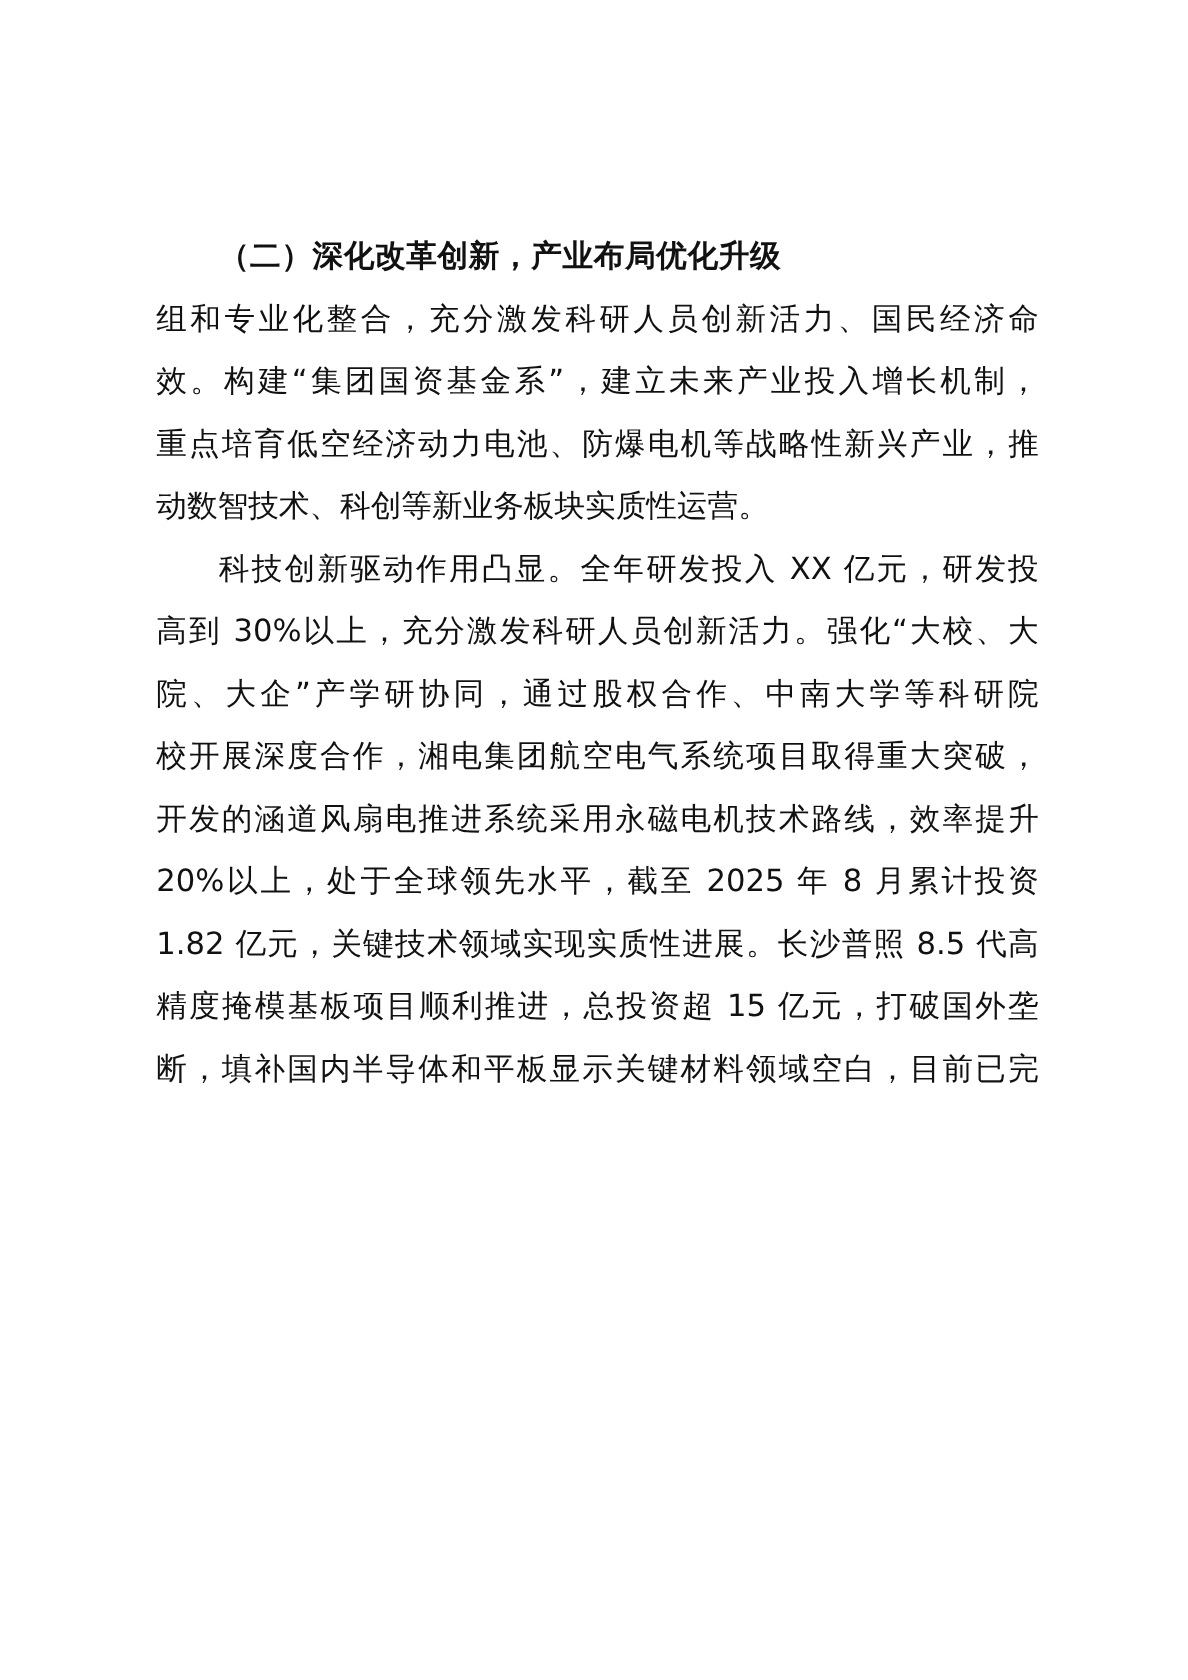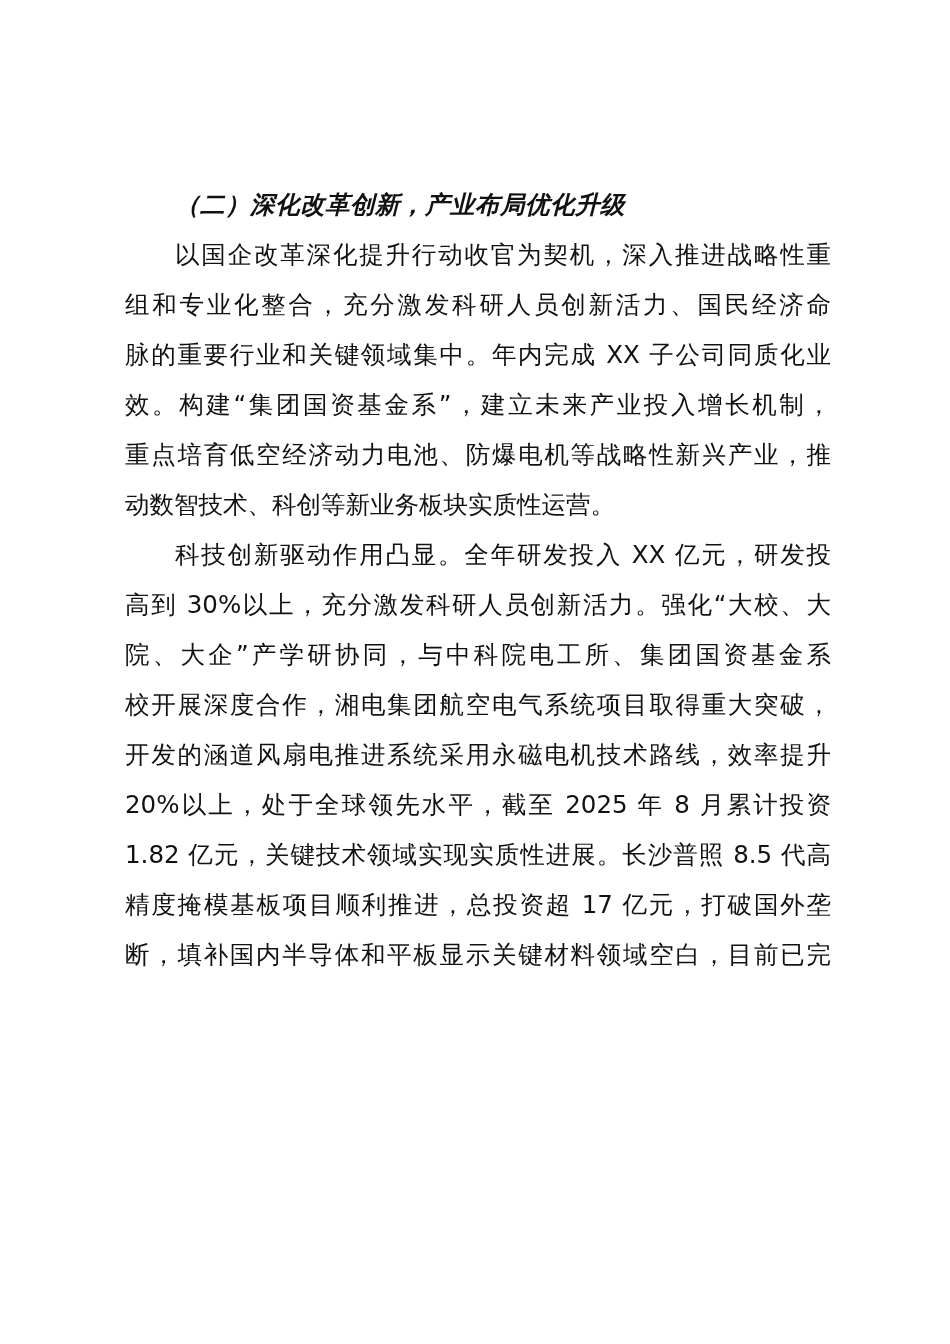--- a/index.html
+++ b/index.html
@@ -35,42 +35,39 @@
       text-align-last: left;
     }
     .line.indent {
       padding-left: 50px;
     }
     .heading {
       font-weight: bold;
       padding-left: 50px;
       text-align-last: left;
       letter-spacing: 0.5px;
-      font-style: italic;
     }
   </style>
 </head>
 <body>
 
 <div class="page">
   <div class="line heading">（二）深化改革创新，产业布局优化升级</div>
 
   <div>
-    <div class="line indent">以国企改革深化提升行动收官为契机，深入推进战略性重</div>
     <div class="line">组和专业化整合，充分激发科研人员创新活力、国民经济命</div>
-    <div class="line">脉的重要行业和关键领域集中。年内完成 XX 子公司同质化业</div>
     <div class="line">效。构建“集团国资基金系”，建立未来产业投入增长机制，</div>
     <div class="line">重点培育低空经济动力电池、防爆电机等战略性新兴产业，推</div>
     <div class="line last">动数智技术、科创等新业务板块实质性运营。</div>
   </div>
 
   <div>
     <div class="line indent">科技创新驱动作用凸显。全年研发投入 XX 亿元，研发投</div>
     <div class="line">高到 30%以上，充分激发科研人员创新活力。强化“大校、大</div>
-    <div class="line">院、大企”产学研协同，与中科院电工所、集团国资基金系</div>
+    <div class="line">院、大企”产学研协同，通过股权合作、中南大学等科研院</div>
     <div class="line">校开展深度合作，湘电集团航空电气系统项目取得重大突破，</div>
     <div class="line">开发的涵道风扇电推进系统采用永磁电机技术路线，效率提升</div>
     <div class="line">20%以上，处于全球领先水平，截至 2025 年 8 月累计投资</div>
     <div class="line">1.82 亿元，关键技术领域实现实质性进展。长沙普照 8.5 代高</div>
-    <div class="line">精度掩模基板项目顺利推进，总投资超 17 亿元，打破国外垄</div>
+    <div class="line">精度掩模基板项目顺利推进，总投资超 15 亿元，打破国外垄</div>
     <div class="line">断，填补国内半导体和平板显示关键材料领域空白，目前已完</div>
   </div>
 </div>
 
 </body></html>

